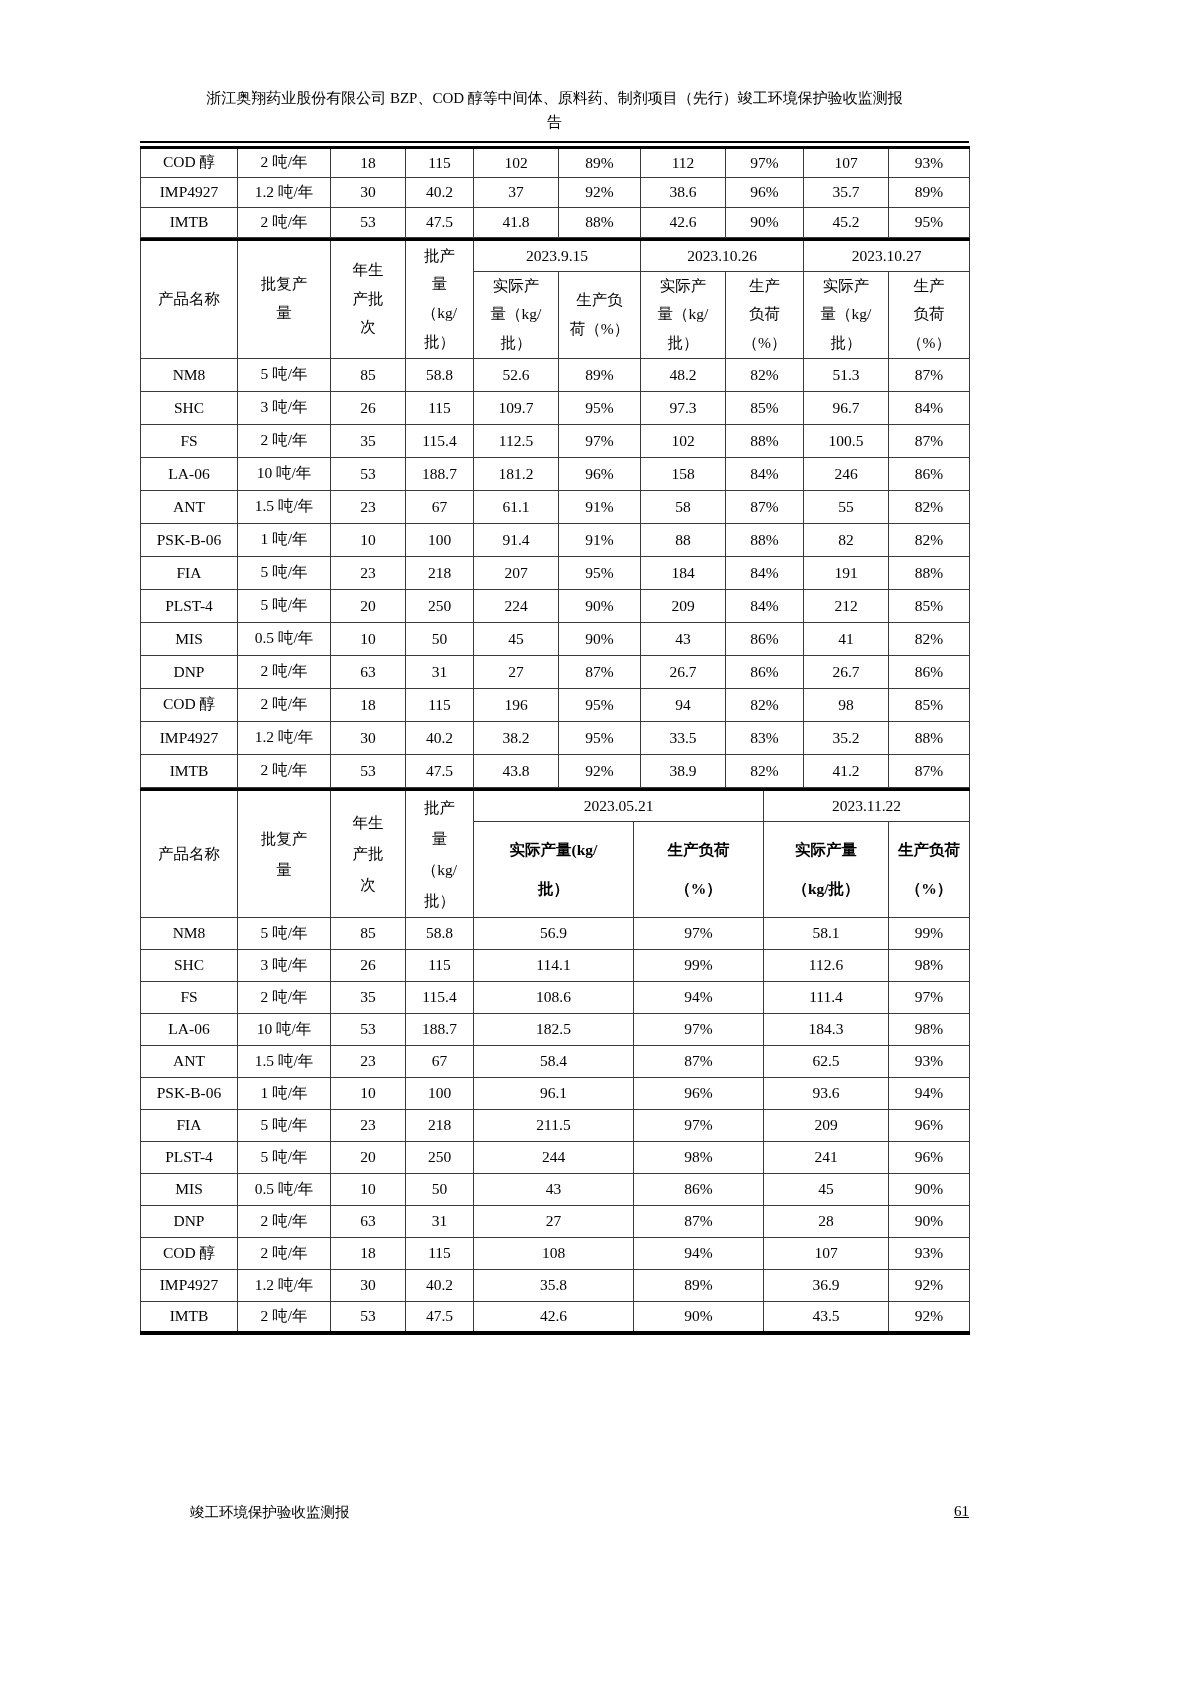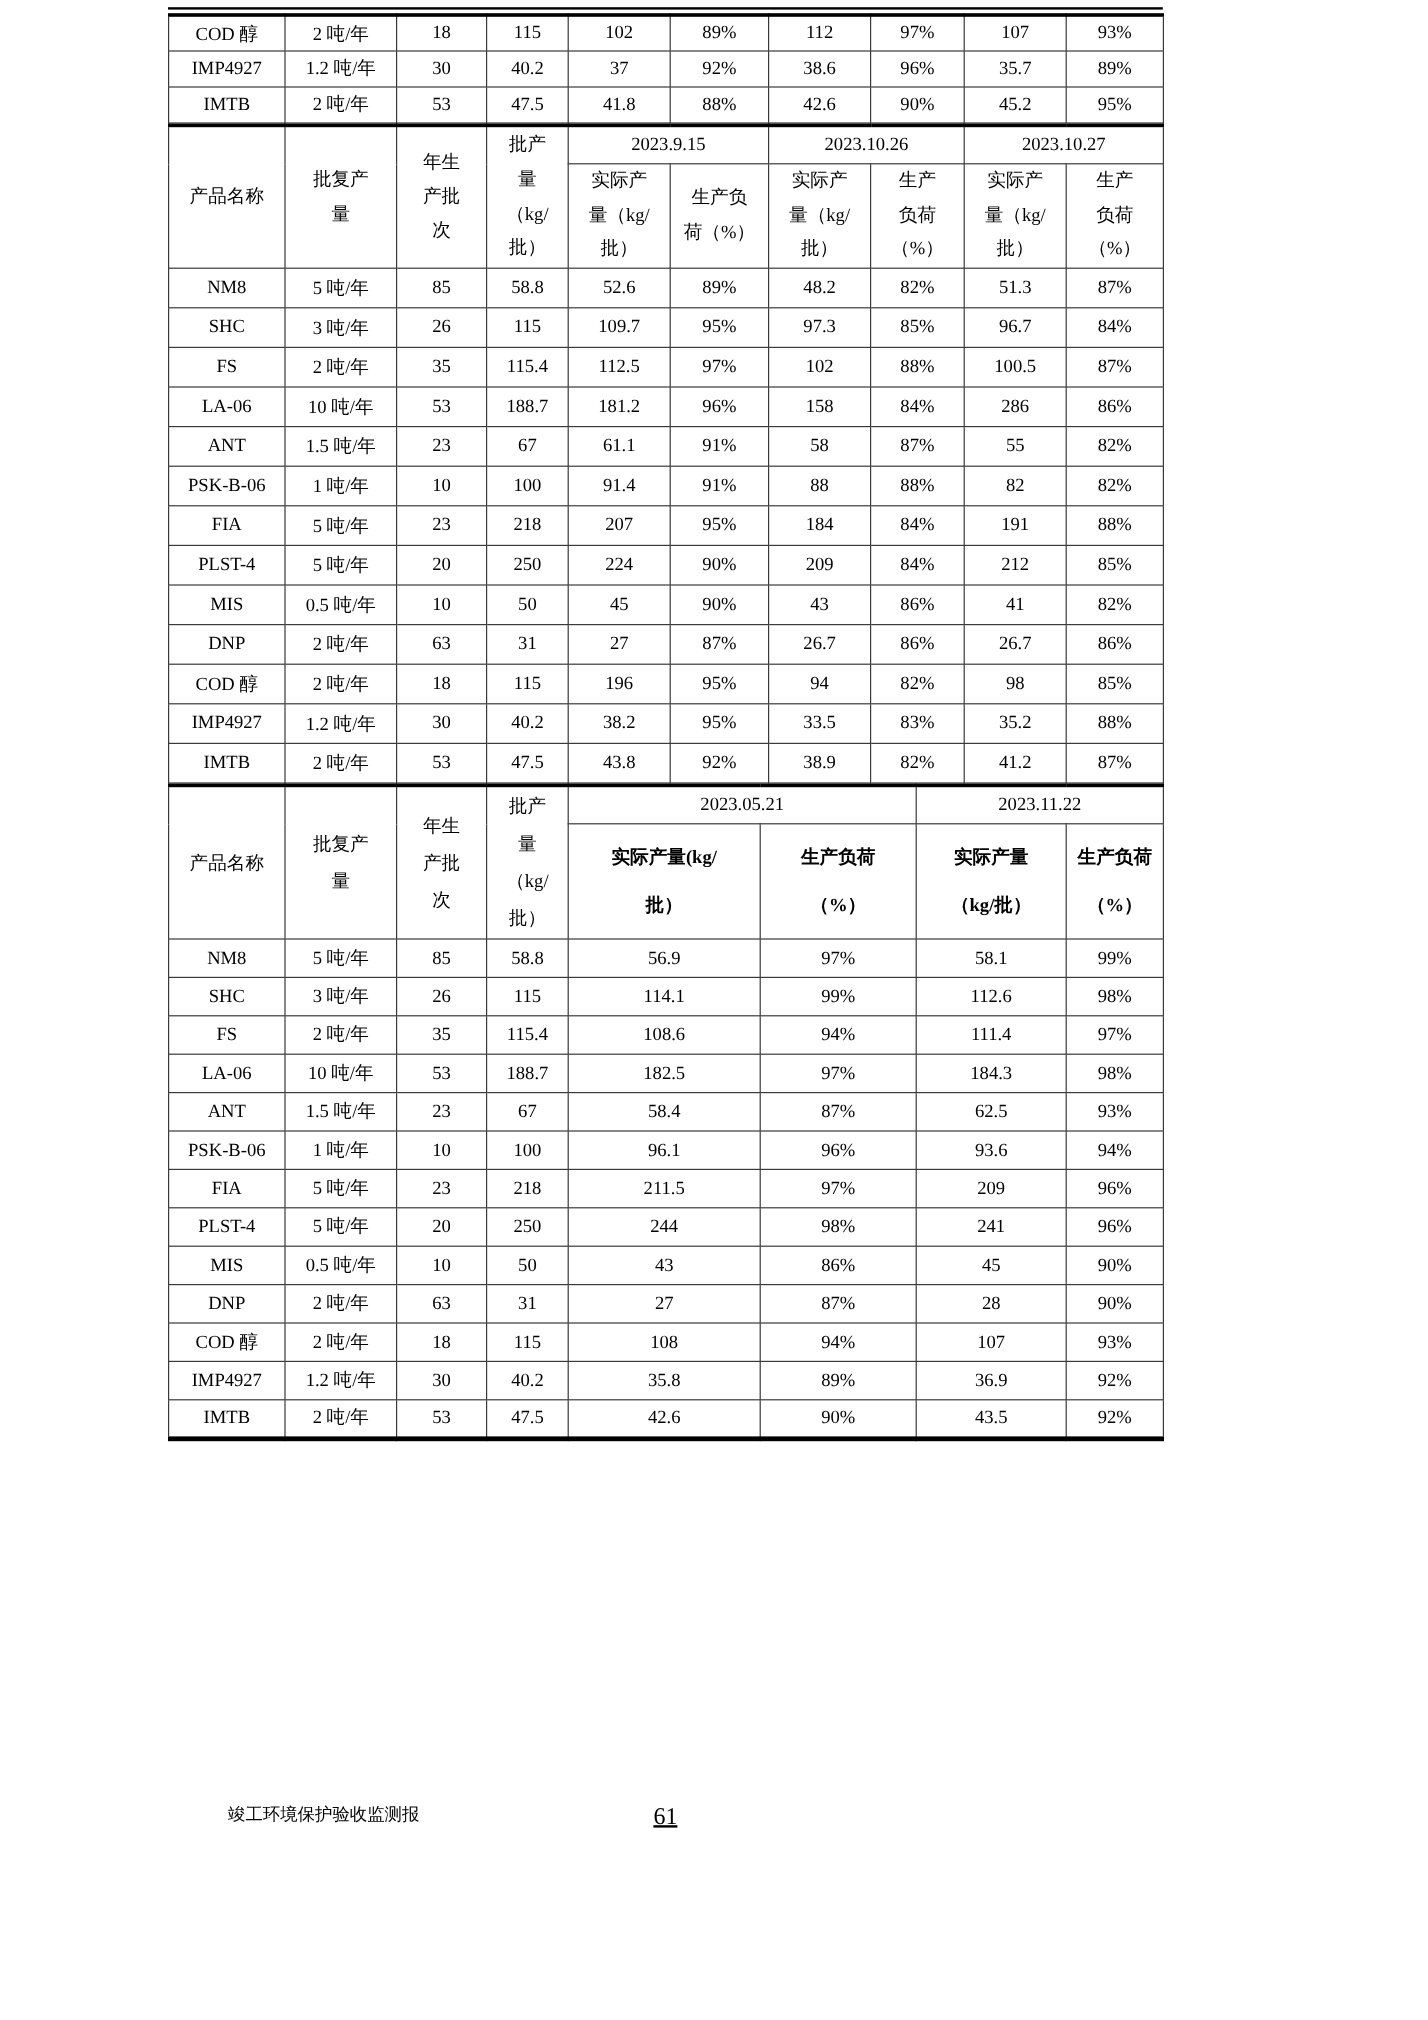--- a/index.html
+++ b/index.html
@@ -34,28 +34,30 @@
 
   .wrap  { white-space:pre-line; line-height:1.85; }
   .t3 .wrap      { line-height:2.0; }
   .t3 .wrap-wide { white-space:pre-line; line-height:2.55; }
 
   .doc-footer-org {
     position:absolute; left:190px; top:1503px; font-size:14.5px;
   }
   .doc-footer-page {
     position:absolute; left:140px; top:1503px; width:829px;
-    text-align:center; font-size:20px;text-decoration:underline;
+    text-align:right; font-size:15px;text-decoration:underline;
   }
 </style>
 </head>
 <body>
 
 <div class="content">
 
+  <div class="doc-header">浙江奥翔药业股份有限公司 BZP、COD 醇等中间体、原料药、制剂项目（先行）竣工环境保护验收监测报
+告</div>
   <div class="header-rule"></div>
 
   <table class="t1">
     <colgroup>
       <col style="width:97px">
         <col style="width:93px">
         <col style="width:75px">
         <col style="width:68px">
       <col style="width:85px">
         <col style="width:82px">
@@ -192,21 +194,21 @@
         </tr>
         <tr>
           <td>LA-06</td>
           <td>10 吨/年</td>
           <td>53</td>
           <td>188.7</td>
           <td>181.2</td>
           <td>96%</td>
           <td>158</td>
           <td>84%</td>
-          <td>286</td>
+          <td>246</td>
           <td>86%</td>
         </tr>
         <tr>
           <td>ANT</td>
           <td>1.5 吨/年</td>
           <td>23</td>
           <td>67</td>
           <td>61.1</td>
           <td>91%</td>
           <td>58</td>

